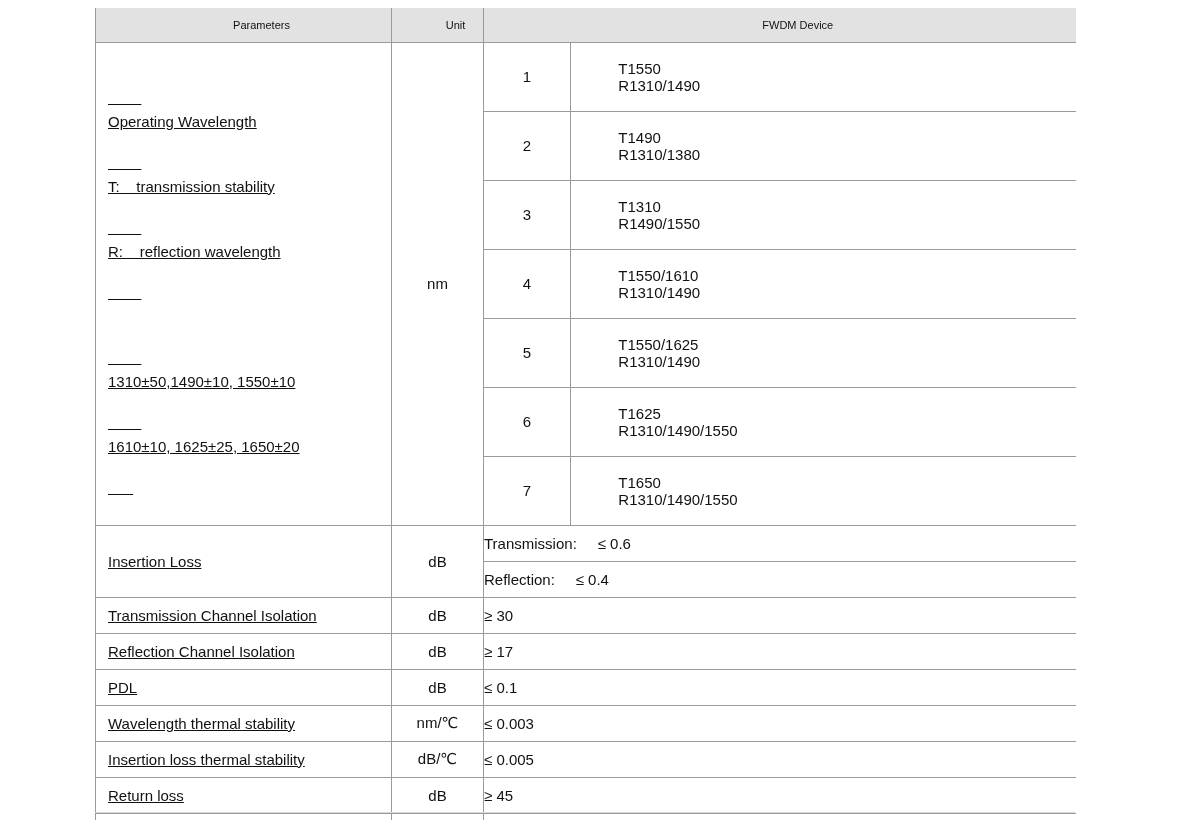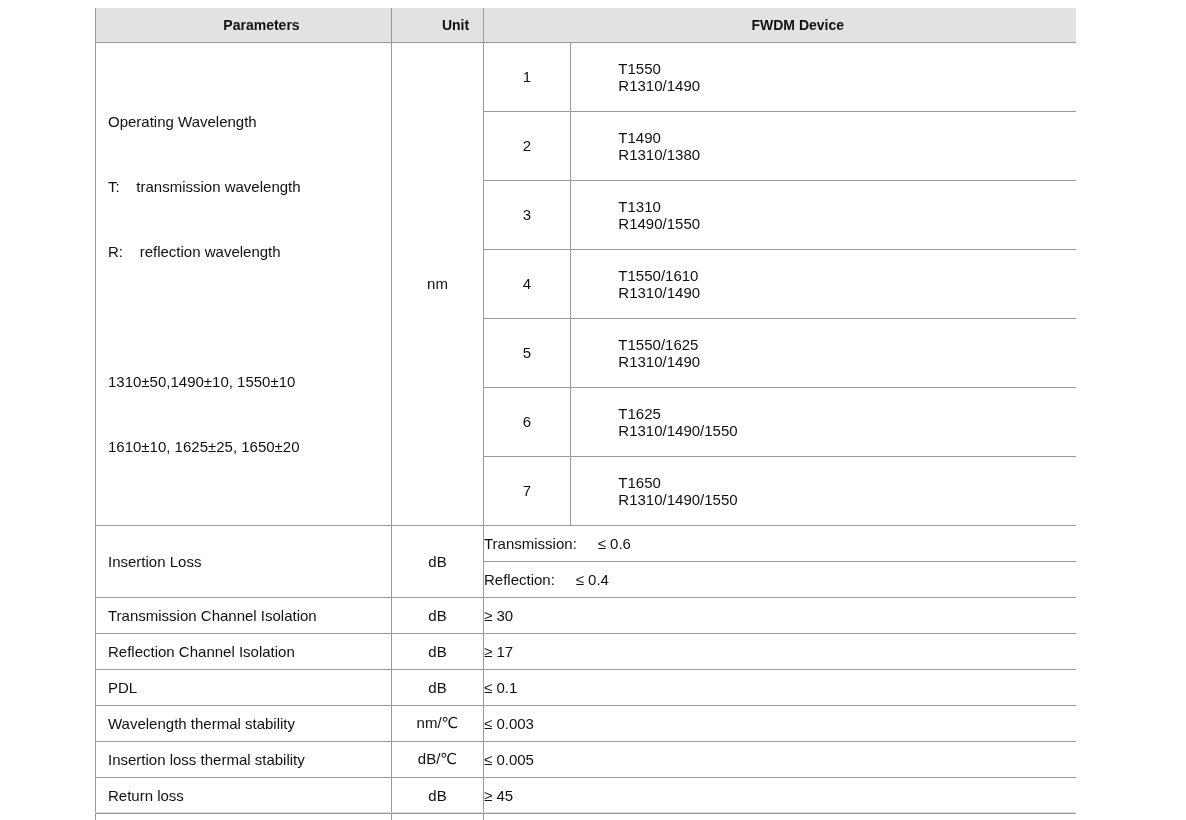--- a/index.html
+++ b/index.html
@@ -31,28 +31,28 @@
   tr.hdr { height: 34px; }
 
   th, td {
     border-bottom: 1px solid #9a9a9a;
     vertical-align: middle;
     font-weight: normal;
     white-space: pre-wrap;
   }
   th.hd {
     background: #e2e2e2;
-    font-weight: bold;
+    font-weight: normal;
     text-align: center;
-    font-size: 14px;
+    font-size: 11px;
     padding-left: 36px;
   }
   .b-r { border-right: 1px solid #9a9a9a; }
 
-  td.param { text-align: left; padding-left: 12px; }
+  td.param { text-align: left; padding-left: 12px; text-decoration: underline; }
   td.unit  { text-align: center; }
   td.num   { text-align: center; }
   td.val   { text-align: left; }
 
   td.wl-cell { padding: 0 0 0 12px; }
   .wl-line { line-height: 31px; height: 31px; }
   .wl-gap  { height: 31px; }
 
   td.opt { padding-left: 14px; }
   .tval { display: inline-block; width: 107px; }
@@ -81,21 +81,21 @@
     <tbody>
         <tr class="hdr">
       <th class="hd b-r">Parameters</th>
       <th class="hd b-r">Unit</th>
       <th class="hd" colspan="4">FWDM Device</th>
     </tr>
 
     <tr>
       <td class="param b-r wl-cell" rowspan="7">
         <div class="wl-line">Operating Wavelength</div>
-        <div class="wl-line">T:    transmission wavelength</div>
+        <div class="wl-line">T:    transmission stability</div>
         <div class="wl-line">R:    reflection wavelength</div>
         <div class="wl-gap"></div>
         <div class="wl-line">1310±50,1490±10, 1550±10</div>
         <div class="wl-line">1610±10, 1625±25, 1650±20</div>
       </td>
       <td class="unit b-r" rowspan="7">nm</td>
       <td class="num b-r">1</td>
       <td class="opt" colspan="3">
         <span class="tval">T1550</span>
         <span class="rval">R1310/1490</span>

